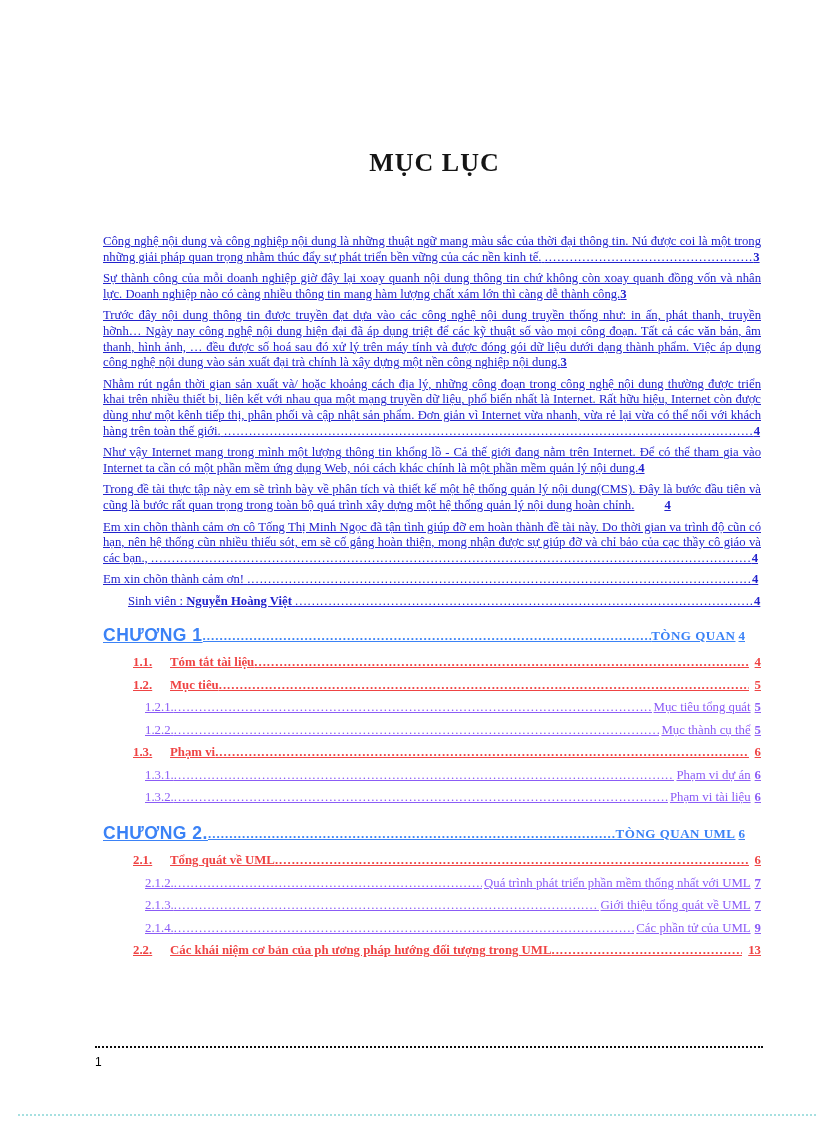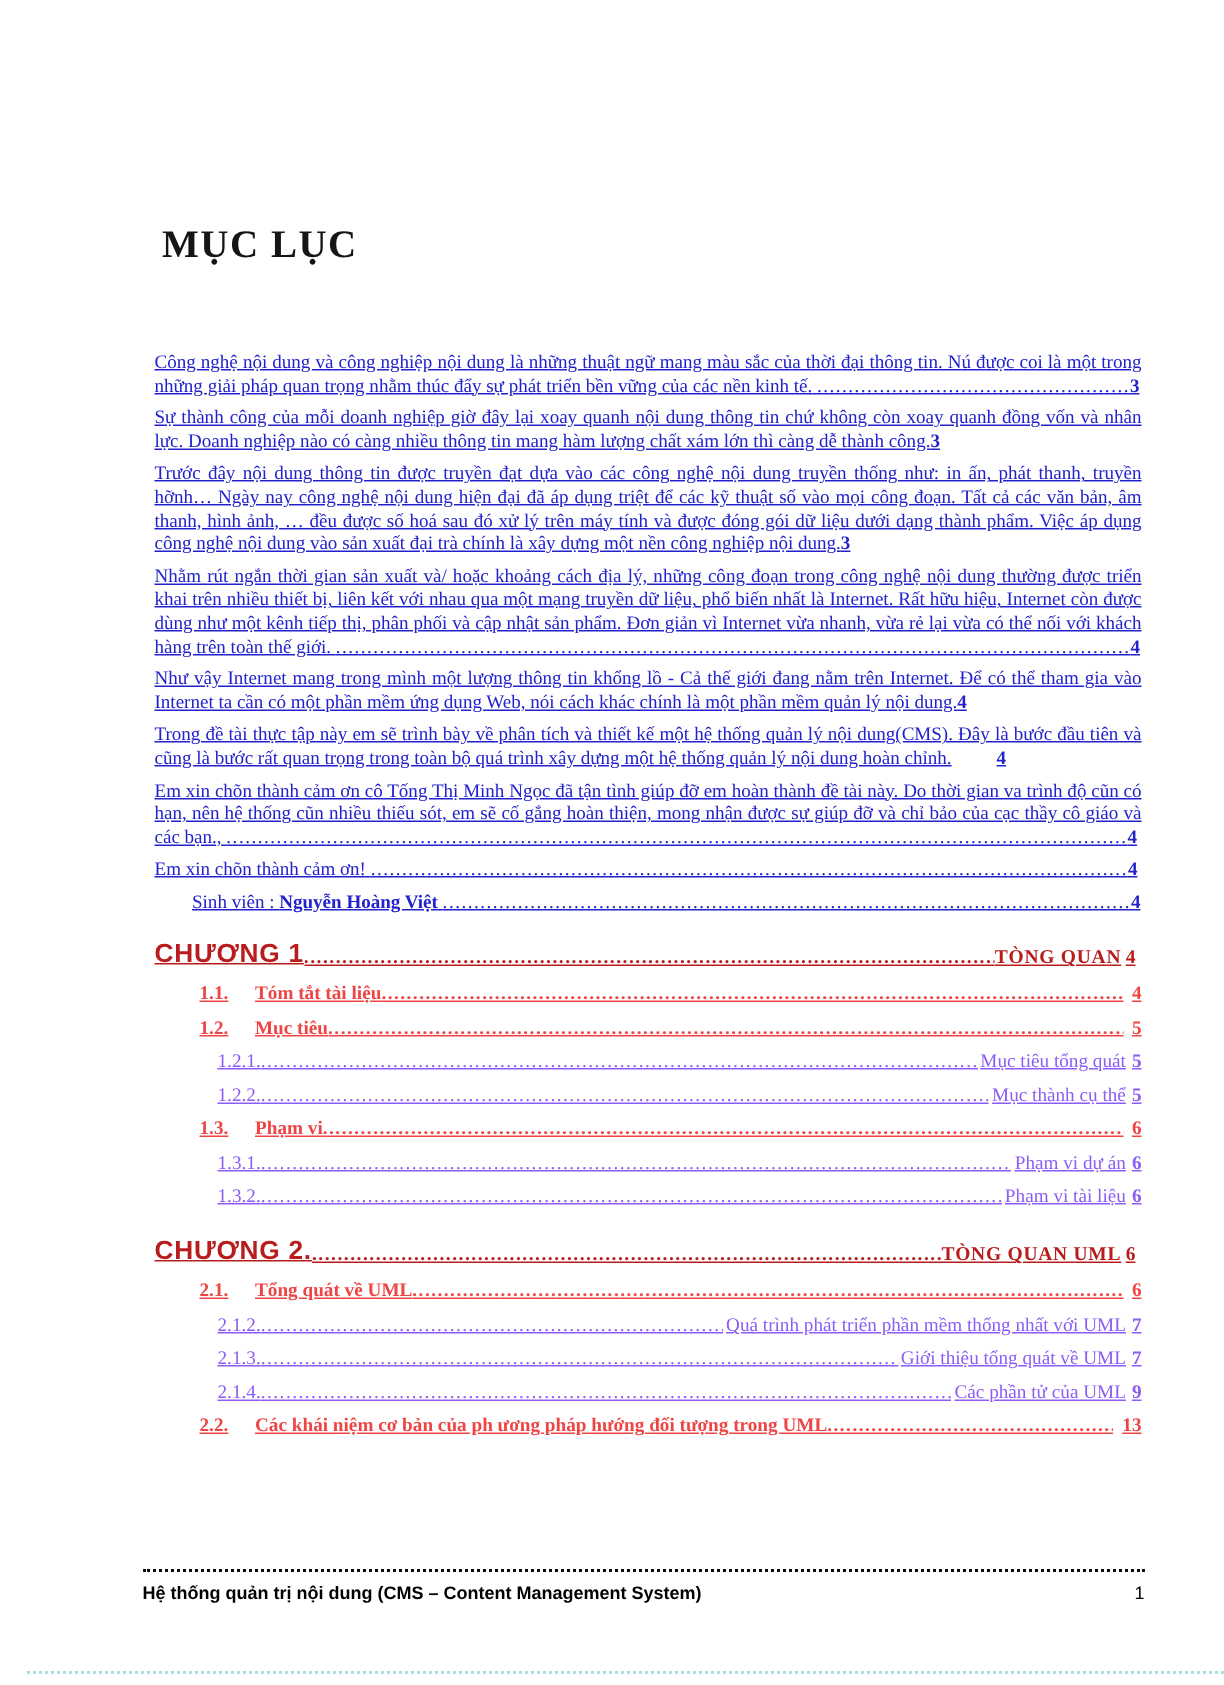--- a/index.html
+++ b/index.html
@@ -1,33 +1,33 @@
 <!DOCTYPE html>
 <html><head>
 <meta charset="utf-8">
 <style>
   html,body{margin:0;padding:0;background:#ffffff;}
   .page{position:relative;width:816px;height:1123px;background:#ffffff;overflow:hidden;
         font-family:"Liberation Serif",serif;}
   .content{position:absolute;left:98px;top:148px;width:663px;}
 
   .doc-title{font-family:"Liberation Serif",serif;font-size:26px;font-weight:700;color:#151515;
-             letter-spacing:1px;margin:0 0 56px 10px;}
+             letter-spacing:1px;margin:0 0 56px 10px;text-align:center;}
 
   
   .pentry{color:#2222cc;font-size:12.7px;line-height:15.6px;text-align:justify;
           text-decoration:underline;margin:0 0 6px 5px;}
   .pentry .pg{font-weight:700;}
   .pentry.indent{margin-left:30px;}
   .bold{font-weight:700;}
   .gap{display:inline-block;width:30px;}
   .fill{letter-spacing:1px;}
 
   
-  .chrow{display:flex;align-items:flex-end;color:#b91c1c;margin:16px 4px 9px 5px;}
+  .chrow{display:flex;align-items:center;color:#3b82f6;margin:16px 16px 9px 5px;}
   .chrow>span{text-decoration:underline;}
   .chlabel{font-family:"Liberation Sans",sans-serif;font-size:17.5px;font-weight:700;letter-spacing:.5px;white-space:nowrap;}
   .chtitle{font-size:13px;font-weight:600;letter-spacing:.5px;white-space:nowrap;}
   .chpg{font-size:13px;font-weight:700;padding-left:3px;}
   .chrow .leader{font-size:13px;font-weight:700;}
 
   
   .h2row{display:flex;align-items:baseline;color:#ef4444;font-size:12.8px;font-weight:700;
          margin:7.5px 0 0 35px;}
   .h2row>span{text-decoration:underline;}
@@ -175,18 +175,17 @@
     <div class="h2row">
       <span class="num">2.2.</span>
         <span class="h2text">Các khái niệm cơ bản của ph ương pháp hướng đối tượng trong UML</span>
         <span class="leader">............................................................................................................................................................................................................................................................................................................</span>
         <span class="pg2">13</span>
     </div>
 
   </div>
 
   <div class="footer">
-    <span class="footer-left">Hệ thống quản trị nội dung (CMS – Content Management System)</span>
     <span class="footer-page">1</span>
   </div>
 
   <div class="bottom-rule"></div>
 </div>
 
 </body></html>

